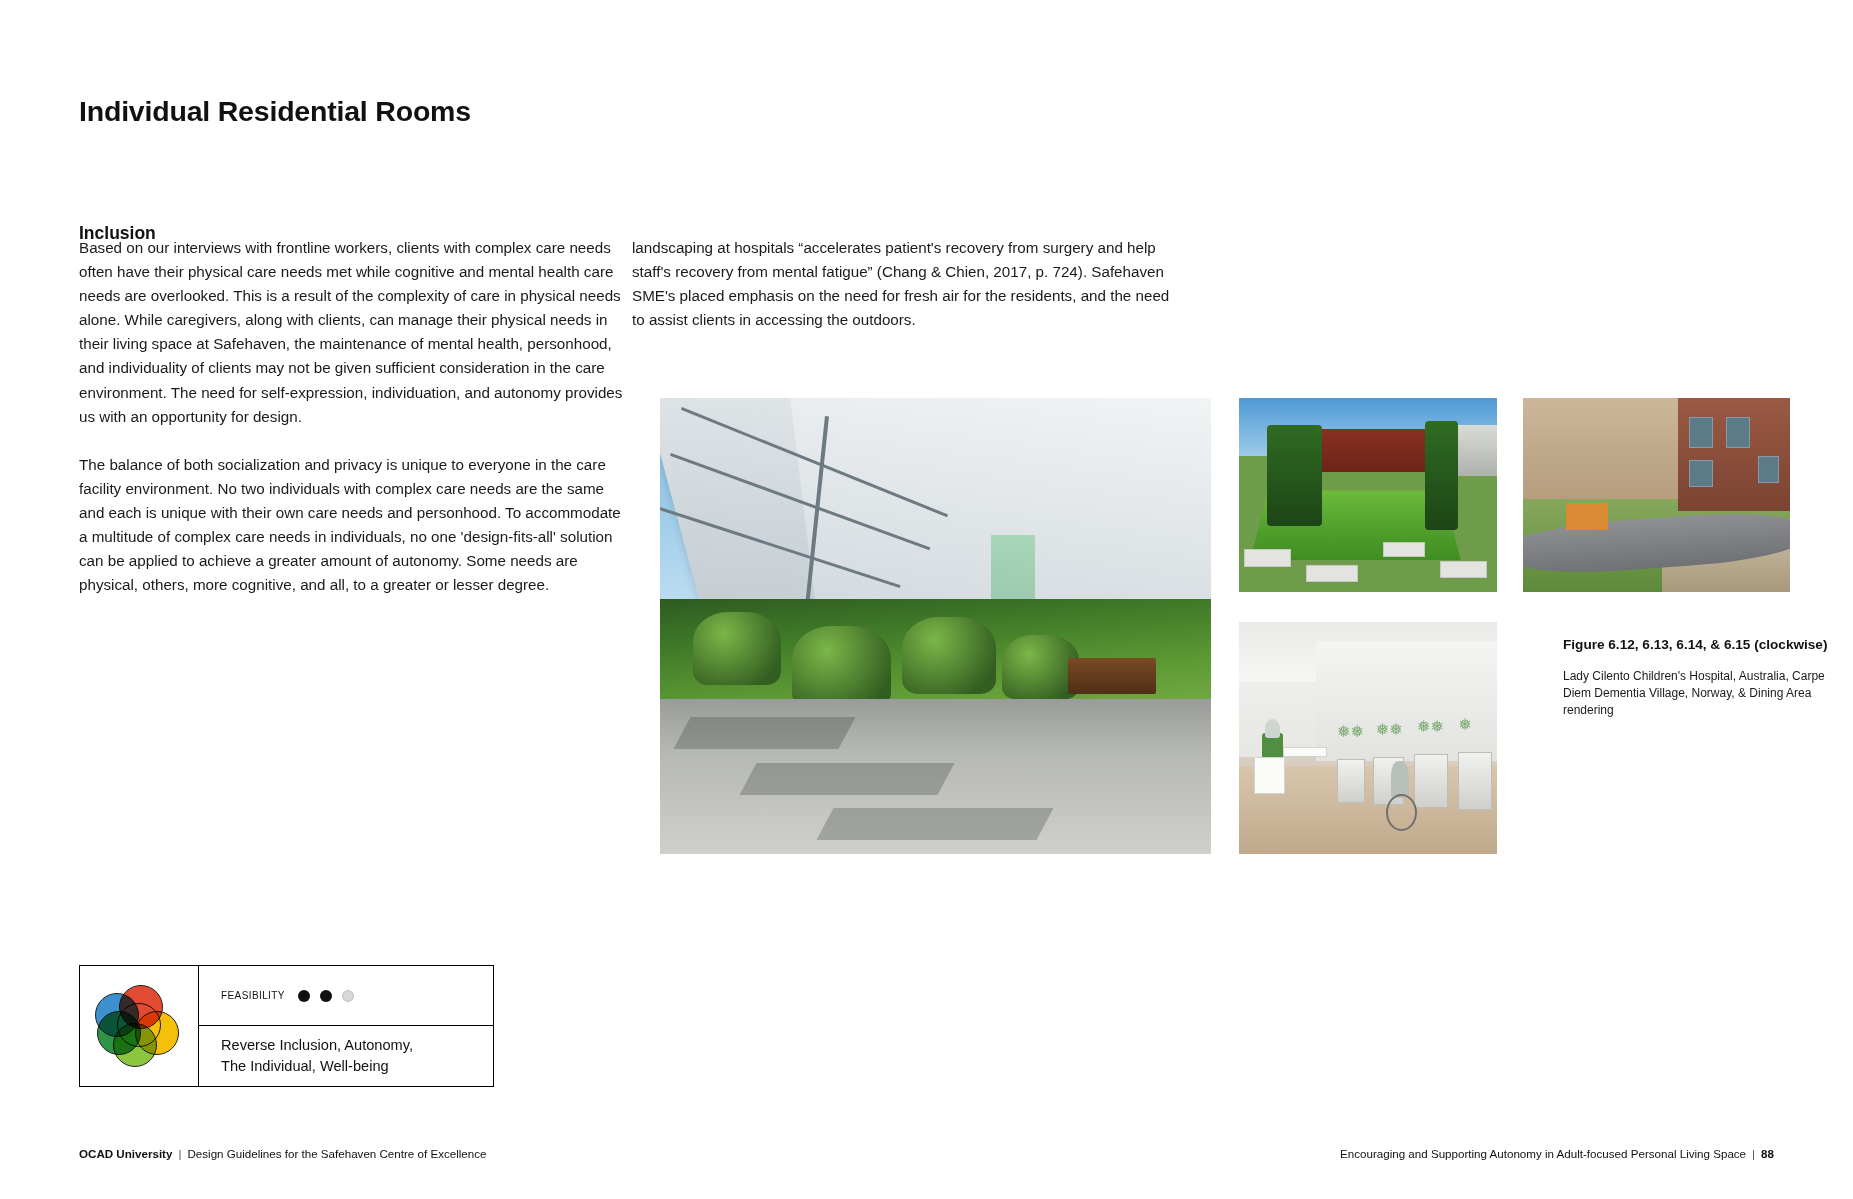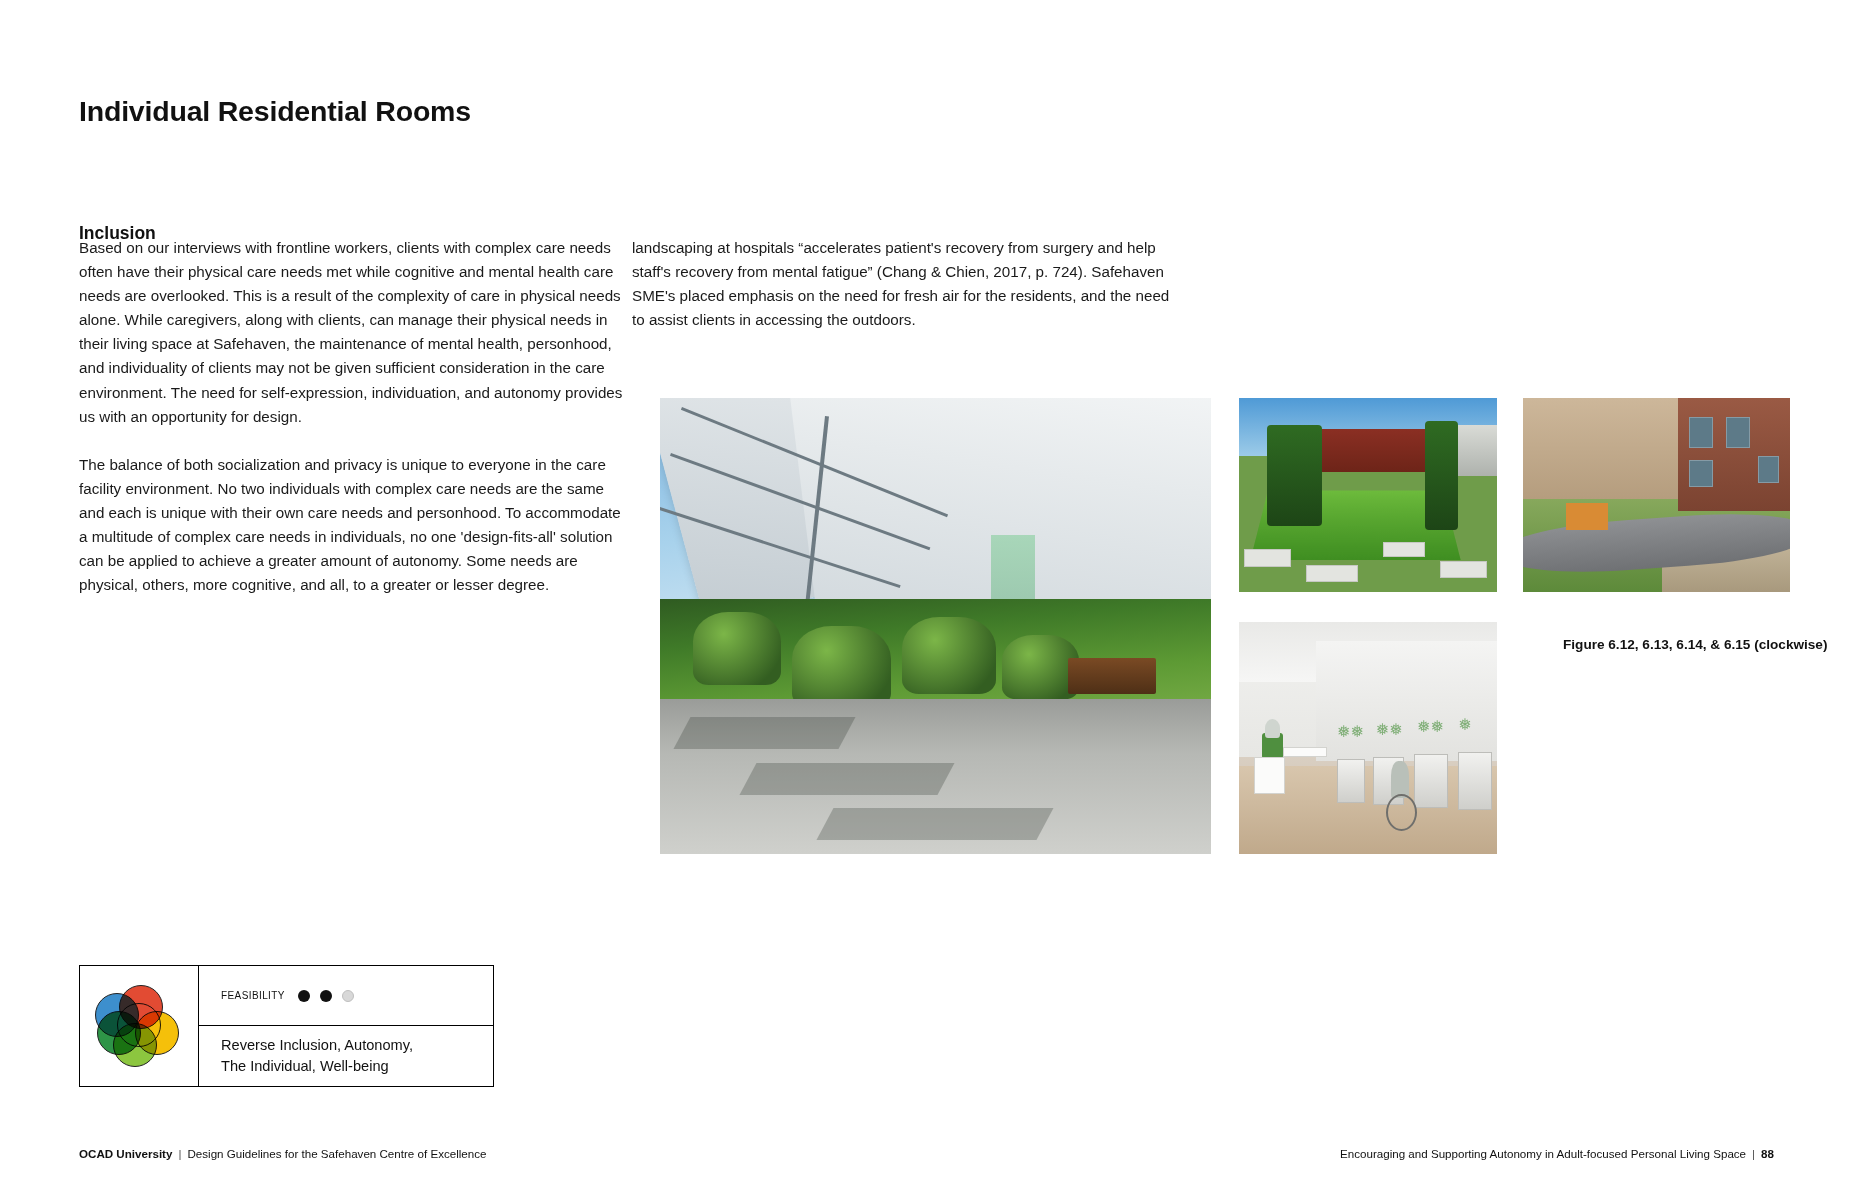--- a/index.html
+++ b/index.html
@@ -460,20 +460,21 @@
     <div class="rend-plant" style="left:38%;top:44%;">❅❅</div>
     <div class="rend-plant" style="left:53%;top:43%;">❅❅</div>
     <div class="rend-plant" style="left:69%;top:42%;">❅❅</div>
     <div class="rend-plant" style="left:85%;top:41%;">❅</div>
     <div class="rend-fig" style="left:59%;top:60%;width:7%;height:16%;background:#b9c0b9;border-radius:40% 40% 10% 10%;"></div>
     <div class="rend-wheel" style="left:57%;top:74%;width:12%;height:16%;"></div>
   </div>
 
   <div class="caption-block">
     <div class="caption-title">Figure 6.12, 6.13, 6.14, &amp; 6.15 (clockwise)</div>
+    <div class="caption-body">Lady Cilento Children's Hospital, Australia, Carpe Diem Dementia Village, Norway, &amp; Dining Area rendering</div>
   </div>
 
   <div class="feas-box">
     <div class="feas-icon-cell">
       <div class="venn">
         <span style="left:24px;top:0px;background:#e24b33;"></span>
         <span style="left:40px;top:26px;background:#f5c00a;"></span>
         <span style="left:18px;top:38px;background:#8cc63f;"></span>
         <span style="left:2px;top:26px;background:#2e9447;"></span>
         <span style="left:0px;top:8px;background:#3d8fcd;"></span>

